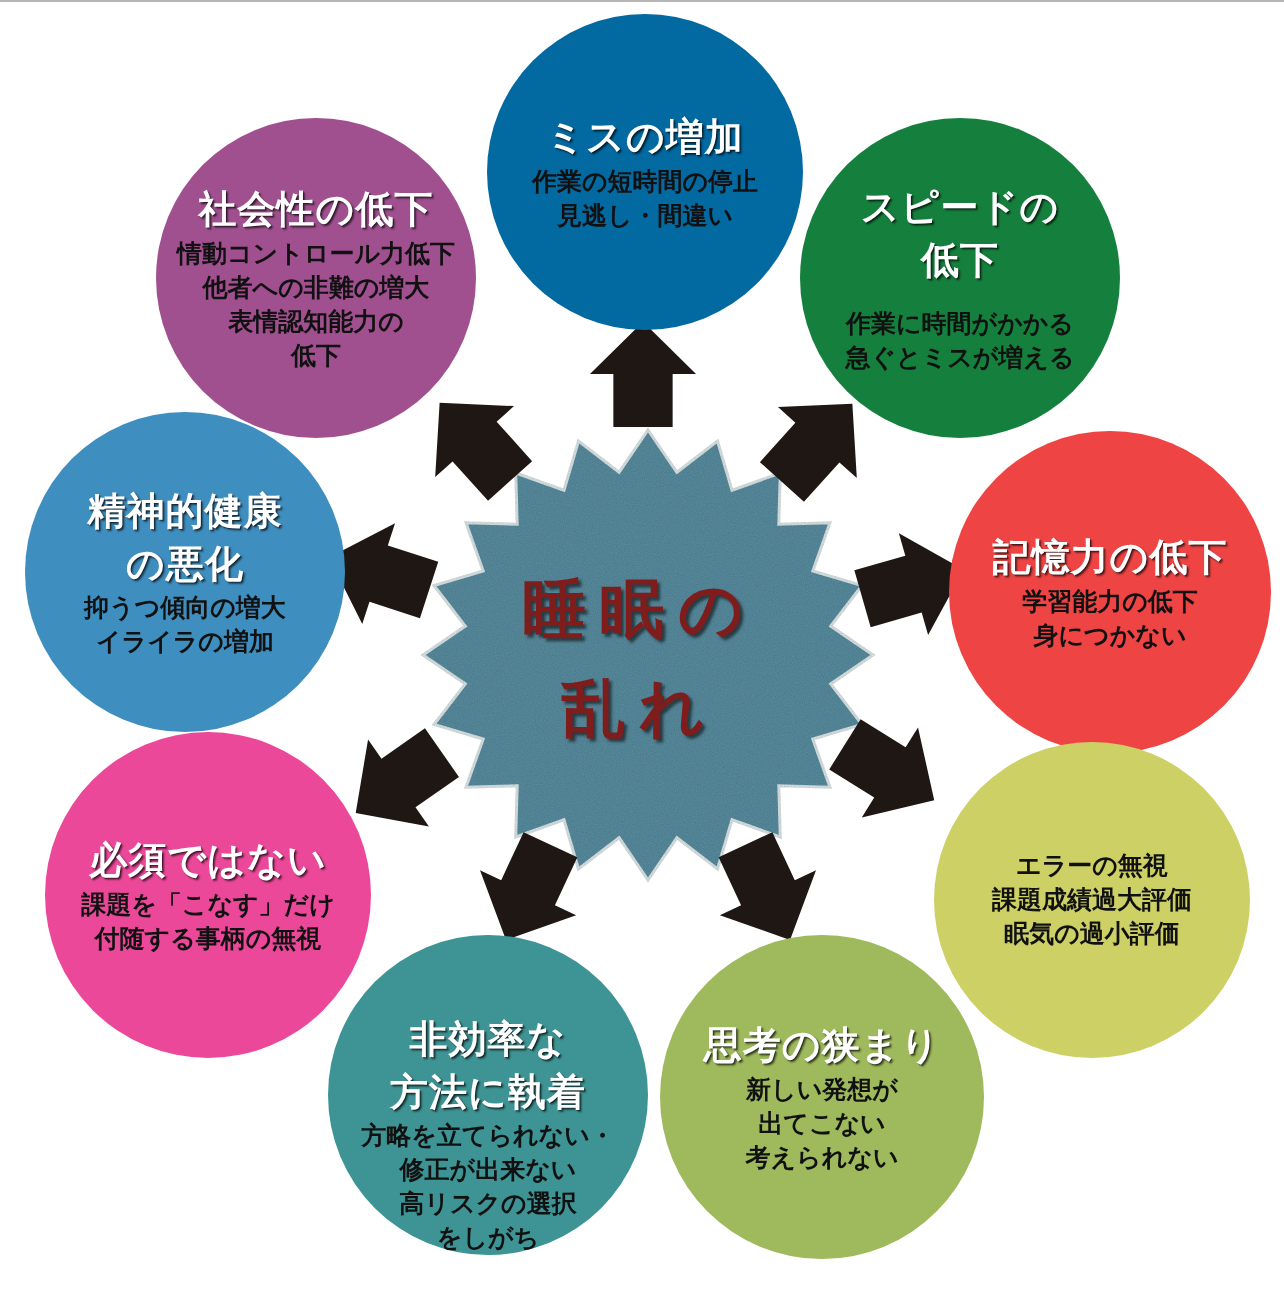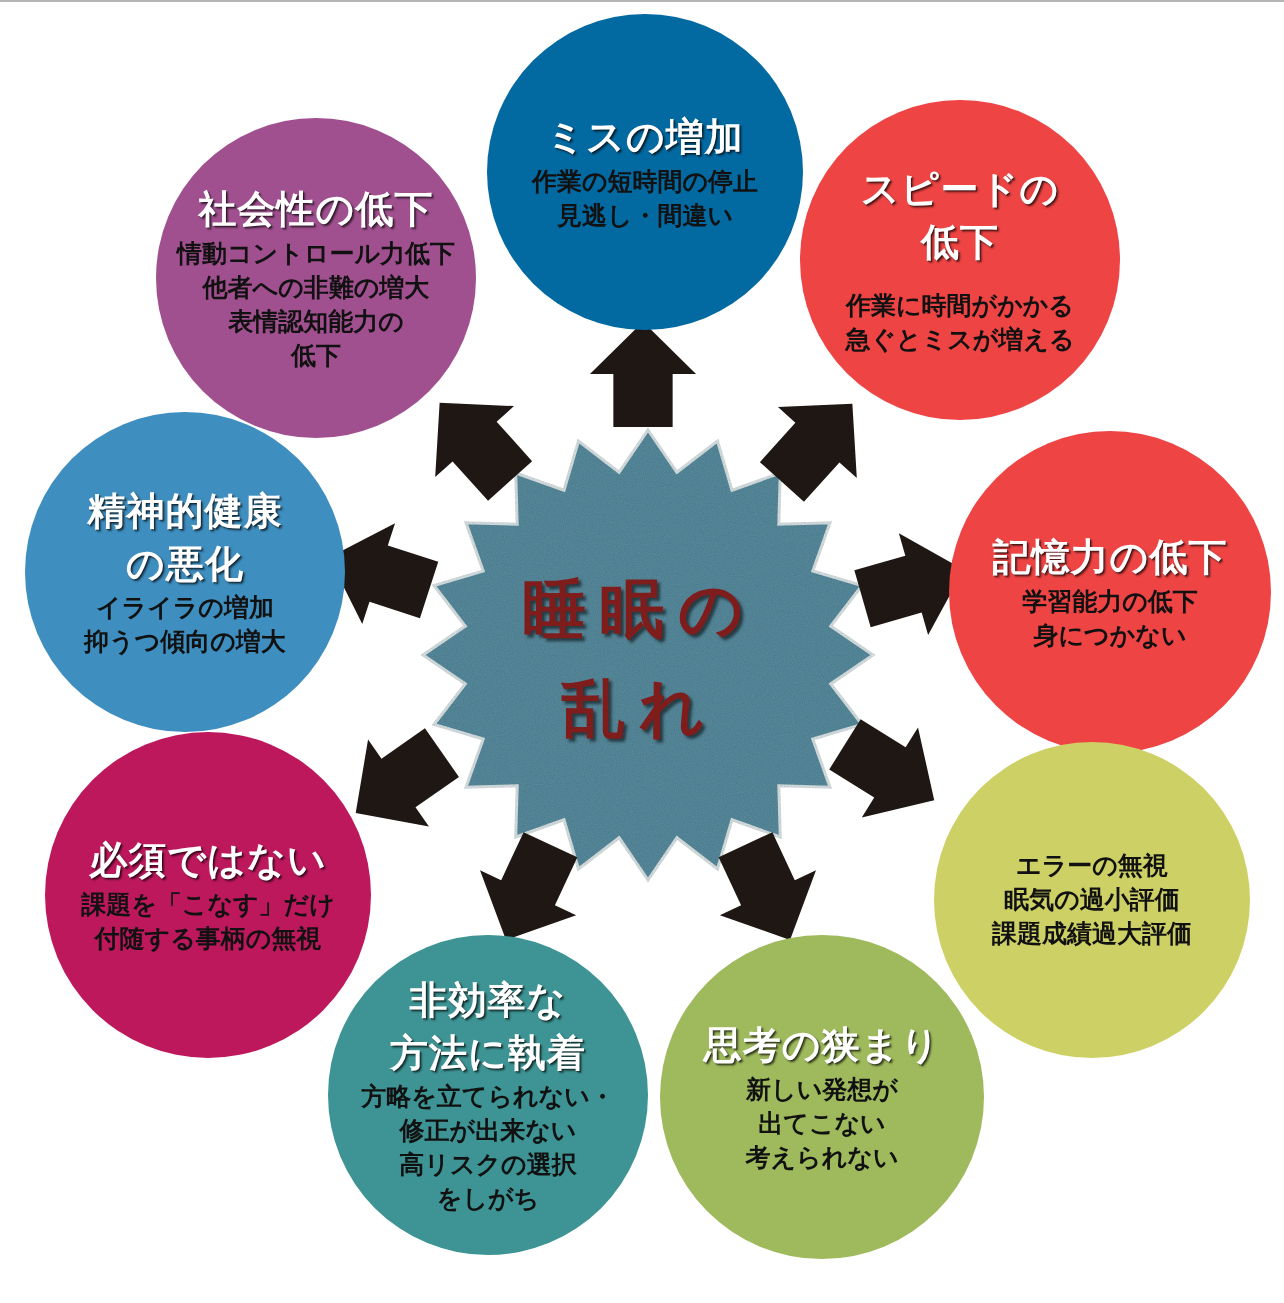--- a/index.html
+++ b/index.html
@@ -58,21 +58,21 @@
   <div class="circle" style="left: 487px; top: 14px; width: 316px; height: 316px; background: #0369a1;">
     <div class="title">
       <span class="tl">ミスの増加</span>
     </div>
     <div class="body">
       <span class="tl">作業の短時間の停止</span>
       <span class="tl">見逃し・間違い</span>
     </div>
   </div>
 
-  <div class="circle" style="left: 800px; top: 100px; width: 320px; height: 320px; background: #ef4444; gap: 20px;">
+  <div class="circle" style="left: 800px; top: 118px; width: 320px; height: 320px; background: #15803d; gap: 20px;">
     <div class="title">
       <span class="tl">スピードの</span>
       <span class="tl">低下</span>
     </div>
     <div class="body">
       <span class="tl">作業に時間がかかる</span>
       <span class="tl">急ぐとミスが増える</span>
     </div>
   </div>
 
@@ -82,67 +82,67 @@
     </div>
     <div class="body">
       <span class="tl">学習能力の低下</span>
       <span class="tl">身につかない</span>
     </div>
   </div>
 
   <div class="circle" style="left: 934px; top: 742px; width: 316px; height: 316px; background: rgb(205, 209, 101);">
     <div class="body">
       <span class="tl">エラーの無視</span>
+      <span class="tl">課題成績過大評価</span>
       <span class="tl">眠気の過小評価</span>
-      <span class="tl">課題成績過大評価</span>
     </div>
   </div>
 
   <div class="circle" style="left: 660px; top: 935px; width: 324px; height: 324px; background: rgb(159, 186, 92);">
     <div class="title">
       <span class="tl">思考の狭まり</span>
     </div>
     <div class="body">
       <span class="tl">新しい発想が</span>
       <span class="tl">出てこない</span>
       <span class="tl">考えられない</span>
     </div>
   </div>
 
-  <div class="circle" style="left: 328px; top: 935px; width: 320px; height: 320px; background: rgb(62, 148, 148);">
+  <div class="circle" style="left: 328px; top: 935px; width: 320px; height: 320px; background: rgb(62, 148, 148); justify-content: flex-end;">
     <div class="title">
       <span class="tl">非効率な</span>
       <span class="tl">方法に執着</span>
     </div>
     <div class="body">
       <span class="tl">方略を立てられない・</span>
       <span class="tl">修正が出来ない</span>
       <span class="tl">高リスクの選択</span>
       <span class="tl">をしがち</span>
     </div>
   </div>
 
-  <div class="circle" style="left: 45px; top: 732px; width: 326px; height: 326px; background: #be185d;">
+  <div class="circle" style="left: 45px; top: 732px; width: 326px; height: 326px; background: #ec4899;">
     <div class="title">
       <span class="tl">必須ではない</span>
     </div>
     <div class="body">
       <span class="tl">課題を「こなす」だけ</span>
       <span class="tl">付随する事柄の無視</span>
     </div>
   </div>
 
   <div class="circle" style="left: 25px; top: 412px; width: 320px; height: 320px; background: rgb(62, 142, 191);">
     <div class="title">
       <span class="tl">精神的健康</span>
       <span class="tl">の悪化</span>
     </div>
     <div class="body">
+      <span class="tl">抑うつ傾向の増大</span>
       <span class="tl">イライラの増加</span>
-      <span class="tl">抑うつ傾向の増大</span>
     </div>
   </div>
 
   <div class="circle" style="left: 156px; top: 118px; width: 320px; height: 320px; background: rgb(161, 80, 143);">
     <div class="title">
       <span class="tl">社会性の低下</span>
     </div>
     <div class="body">
       <span class="tl">情動コントロール力低下</span>
       <span class="tl">他者への非難の増大</span>

